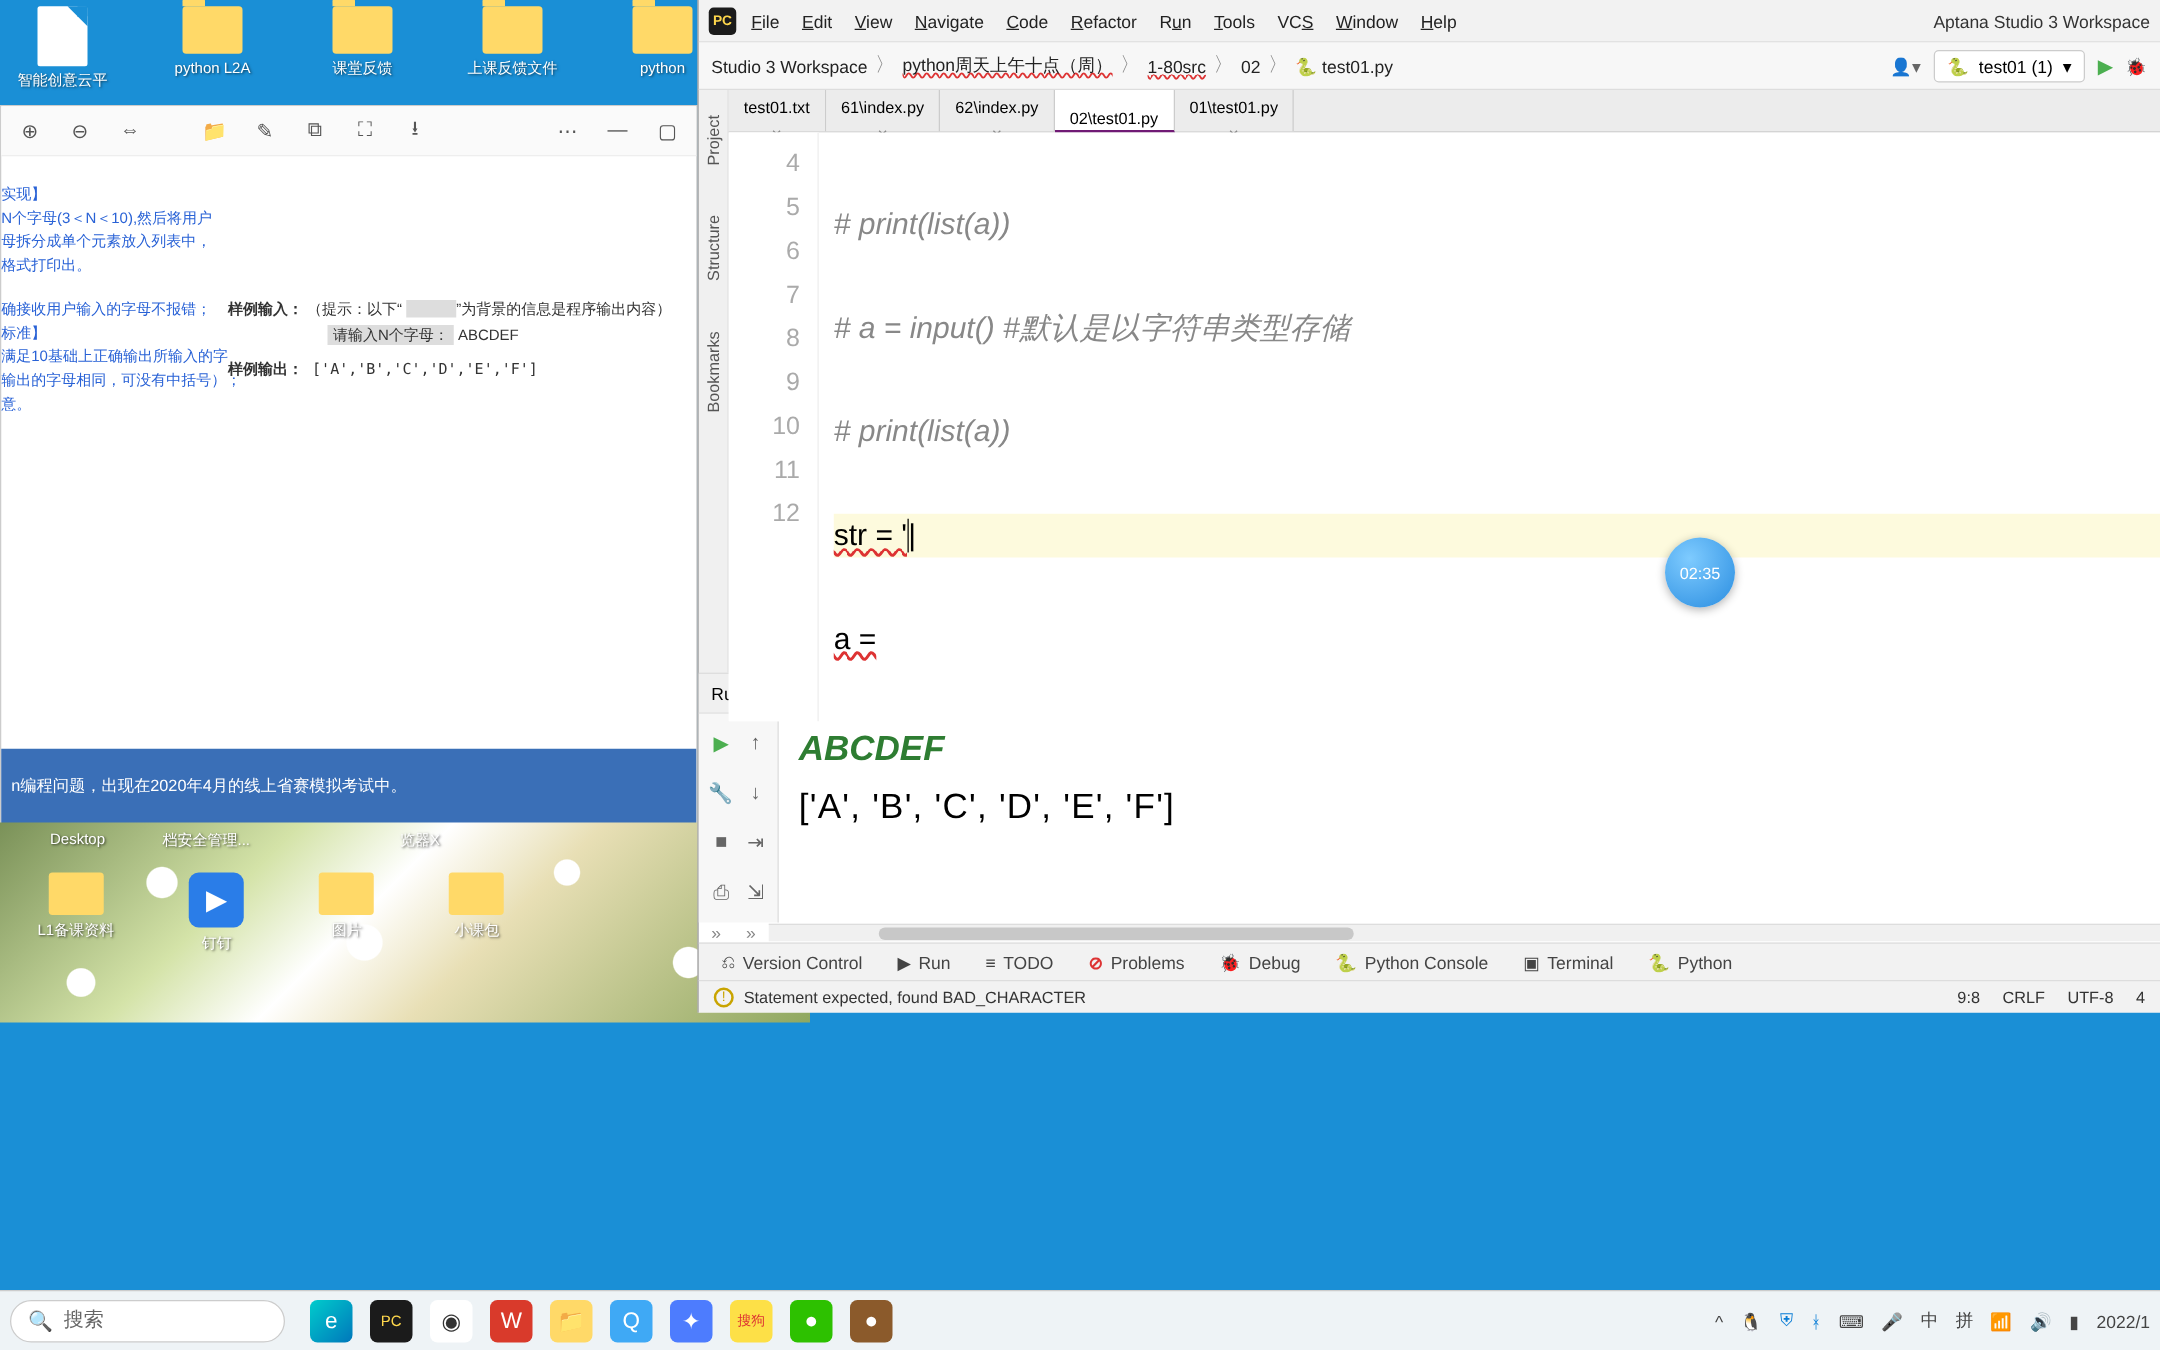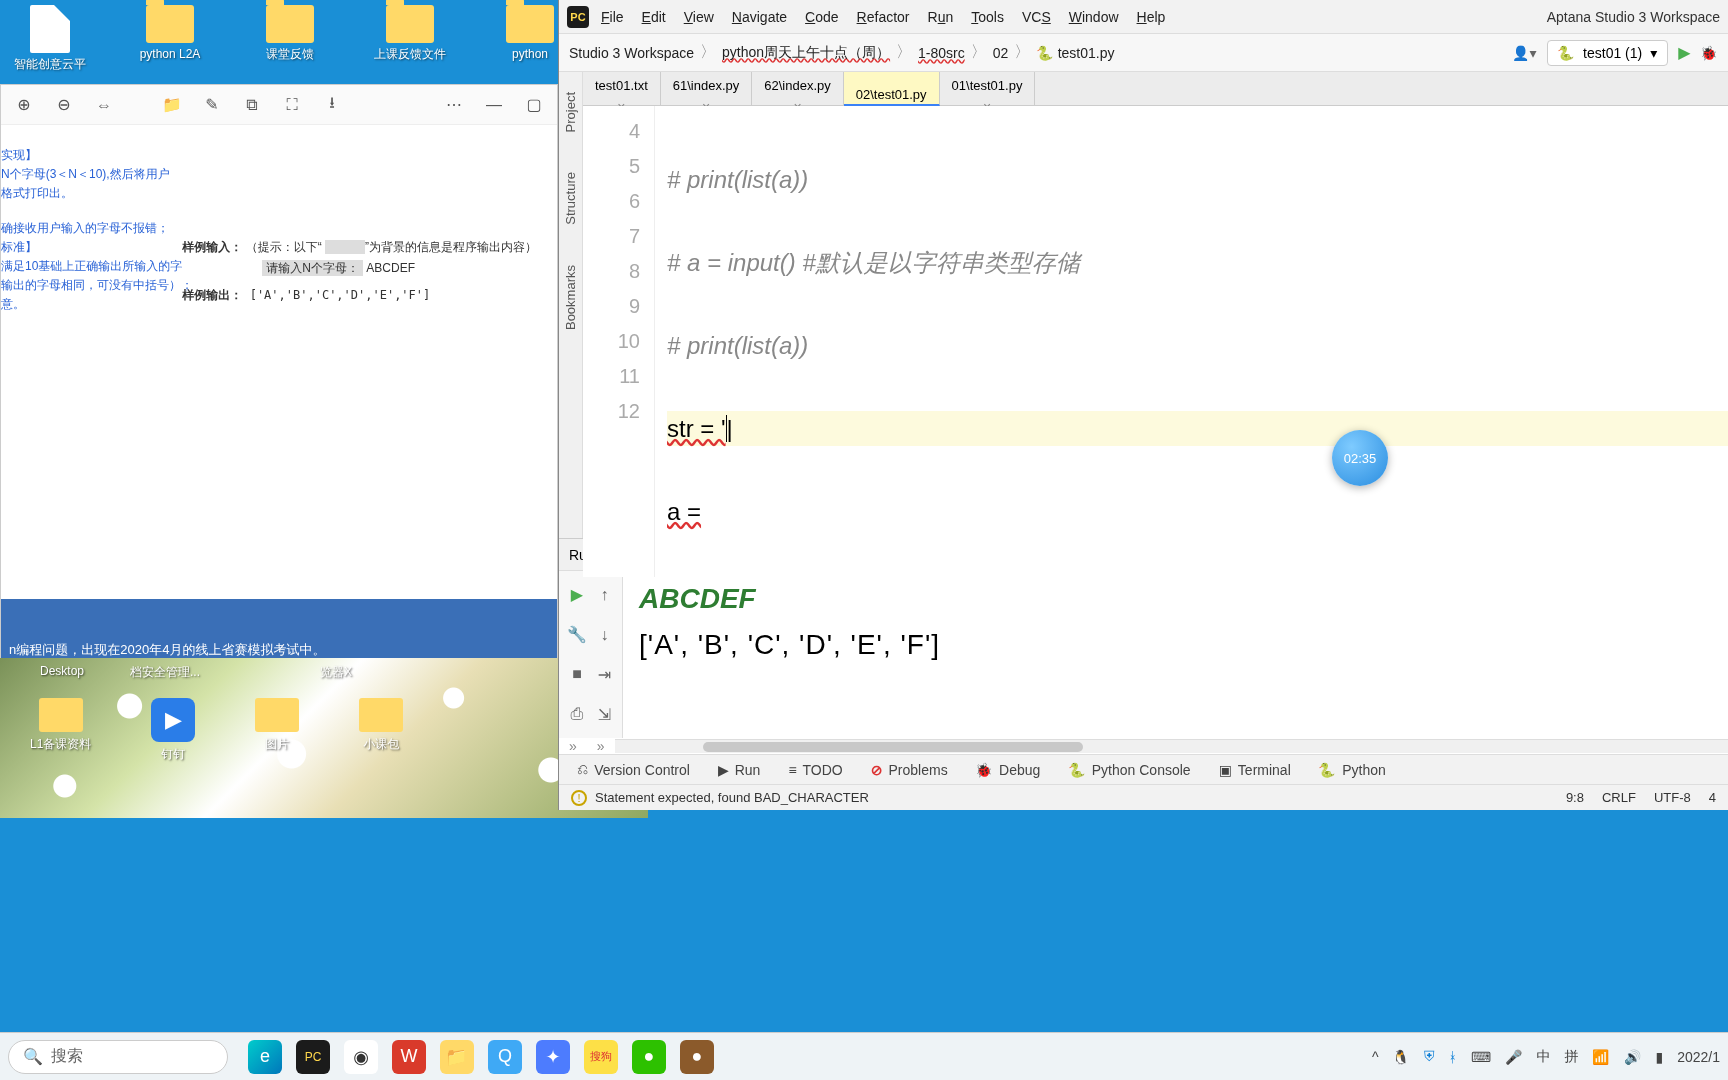--- a/index.html
+++ b/index.html
@@ -18,21 +18,21 @@
 
 .docwin { position:absolute; left:0; top:84px; width:558px; height:576px; background:#fff; border:1px solid #ccc; }
 .doc-toolbar { height:40px; display:flex; align-items:center; gap:18px; padding:0 12px; background:#fafafa; border-bottom:1px solid #eee; }
 .doc-toolbar span { width:22px; height:22px; display:inline-flex; align-items:center; justify-content:center; color:#555; font-size:16px; cursor:pointer; }
 .doc-toolbar .spacer { flex:1; }
 .doc-body { padding:20px 10px 10px 0; font-size:12px; color:#333; height:420px; overflow:hidden; position:relative; }
 .blue { color:#2962d6; }
 .doc-line { margin:2px 0; }
 .doc-right { position:absolute; right:20px; top:110px; font-size:12px; }
 .doc-right div { margin:4px 0; }
-.doc-footer { position:absolute; bottom:0; left:0; right:0; height:60px; background:#3a6fb7; color:#fff; font-size:13px; display:flex; align-items:flex-end; padding-left:8px; }
+.doc-footer { position:absolute; bottom:0; left:0; right:0; height:60px; background:#3a6fb7; color:#fff; font-size:13px; display:flex; align-items:center; padding-left:8px; }
 
 
 .wallpaper { position:absolute; left:0; top:658px; width:648px; height:160px; background:linear-gradient(135deg,#7a9158 0%,#d4e3a8 30%,#fff 45%,#e8dfb5 60%,#8fa860 100%); overflow:hidden; }
 .wallpaper::before { content:""; position:absolute; inset:0; background:radial-gradient(circle at 20% 30%,#fff 0 12px,transparent 13px),radial-gradient(circle at 45% 60%,#fff 0 14px,transparent 15px),radial-gradient(circle at 70% 25%,#fff 0 10px,transparent 11px),radial-gradient(circle at 85% 70%,#fff 0 12px,transparent 13px),radial-gradient(circle at 10% 80%,#fff 0 11px,transparent 12px); }
 .wall-label { position:absolute; color:#fff; font-size:12px; text-shadow:1px 1px 2px rgba(0,0,0,.7); }
 .wall-icons { position:absolute; top:40px; left:30px; display:flex; gap:60px; }
 .wicon { display:flex; flex-direction:column; align-items:center; }
 .wicon .folder { width:44px; height:34px; background:#ffd968; border-radius:3px; margin-bottom:4px; }
 .wicon .app { width:44px; height:44px; background:#2a7de8; border-radius:8px; margin-bottom:4px; display:flex; align-items:center; justify-content:center; color:#fff; font-size:22px; }
 .wicon span { color:#fff; font-size:12px; text-shadow:1px 1px 2px rgba(0,0,0,.7); }
@@ -56,21 +56,21 @@
 .run-btn { color:#4caf50; font-size:16px; }
 .bug-btn { color:#4caf50; font-size:14px; }
 
 .ide-body { display:flex; height:calc(100% - 34px - 38px - 216px - 30px - 26px); }
 .side-tab { width:24px; background:#f0f0f0; border-right:1px solid #ddd; display:flex; flex-direction:column; align-items:center; padding-top:20px; gap:40px; }
 .side-tab span { writing-mode:vertical-rl; transform:rotate(180deg); font-size:13px; color:#555; cursor:pointer; }
 
 .editor-area { flex:1; display:flex; flex-direction:column; }
 .file-tabs { height:34px; display:flex; background:#ececec; border-bottom:1px solid #ccc; }
 .ftab { padding:0 12px; display:flex; align-items:center; gap:6px; font-size:13px; border-right:1px solid #ccc; cursor:pointer; background:#ececec;flex-direction:column; }
-.ftab.active { background:#fef9c3; border-bottom:2px solid #3b82f6; margin-bottom:-1px;gap:15px; }
+.ftab.active { background:#ffffff; border-bottom:2px solid #701a75; margin-bottom:-1px;gap:15px; }
 .ftab .close { color:#888; font-size:14px; }
 .ftab .fi { width:14px; height:14px; background:#3b82c4; border-radius:2px; display:inline-block; }
 .ftab .ft { width:14px; height:14px; background:#888; border-radius:2px; display:inline-block; }
 
 .code { flex:1; display:flex; font-family:"Consolas","Courier New",monospace; font-size:24px; background:#fff; position:relative; }
 .gutter { width:72px; background:#fff; border-right:1px solid #eee; text-align:right; padding:8px 14px 0 0; color:#aaa; font-size:20px; line-height:35px; }
 .codelines { flex:1; padding:8px 0 0 12px; line-height:35px; }
 .codelines .line { white-space:pre;margin-top:48px; }
 .comment { color:#888; font-style:italic; }
 .current { background:#fdfadd; }
@@ -151,20 +151,21 @@
     <span>⛶</span>
     <span>⭳</span>
     <span class="spacer"></span>
     <span>⋯</span>
     <span>—</span>
     <span>▢</span>
   </div>
   <div class="doc-body">
     <div class="doc-line blue">实现】</div>
     <div class="doc-line blue">N个字母(3＜N＜10),然后将用户</div>
+    <div class="doc-line blue">母拆分成单个元素放入列表中，</div>
     <div class="doc-line blue">格式打印出。</div>
     <br>
     <div class="doc-line blue">确接收用户输入的字母不报错；</div>
     <div class="doc-line blue">标准】</div>
     <div class="doc-line blue">满足10基础上正确输出所输入的字</div>
     <div class="doc-line blue">输出的字母相同，可没有中括号）；</div>
     <div class="doc-line blue">意。</div>
 
     <div class="doc-right">
       <div>

